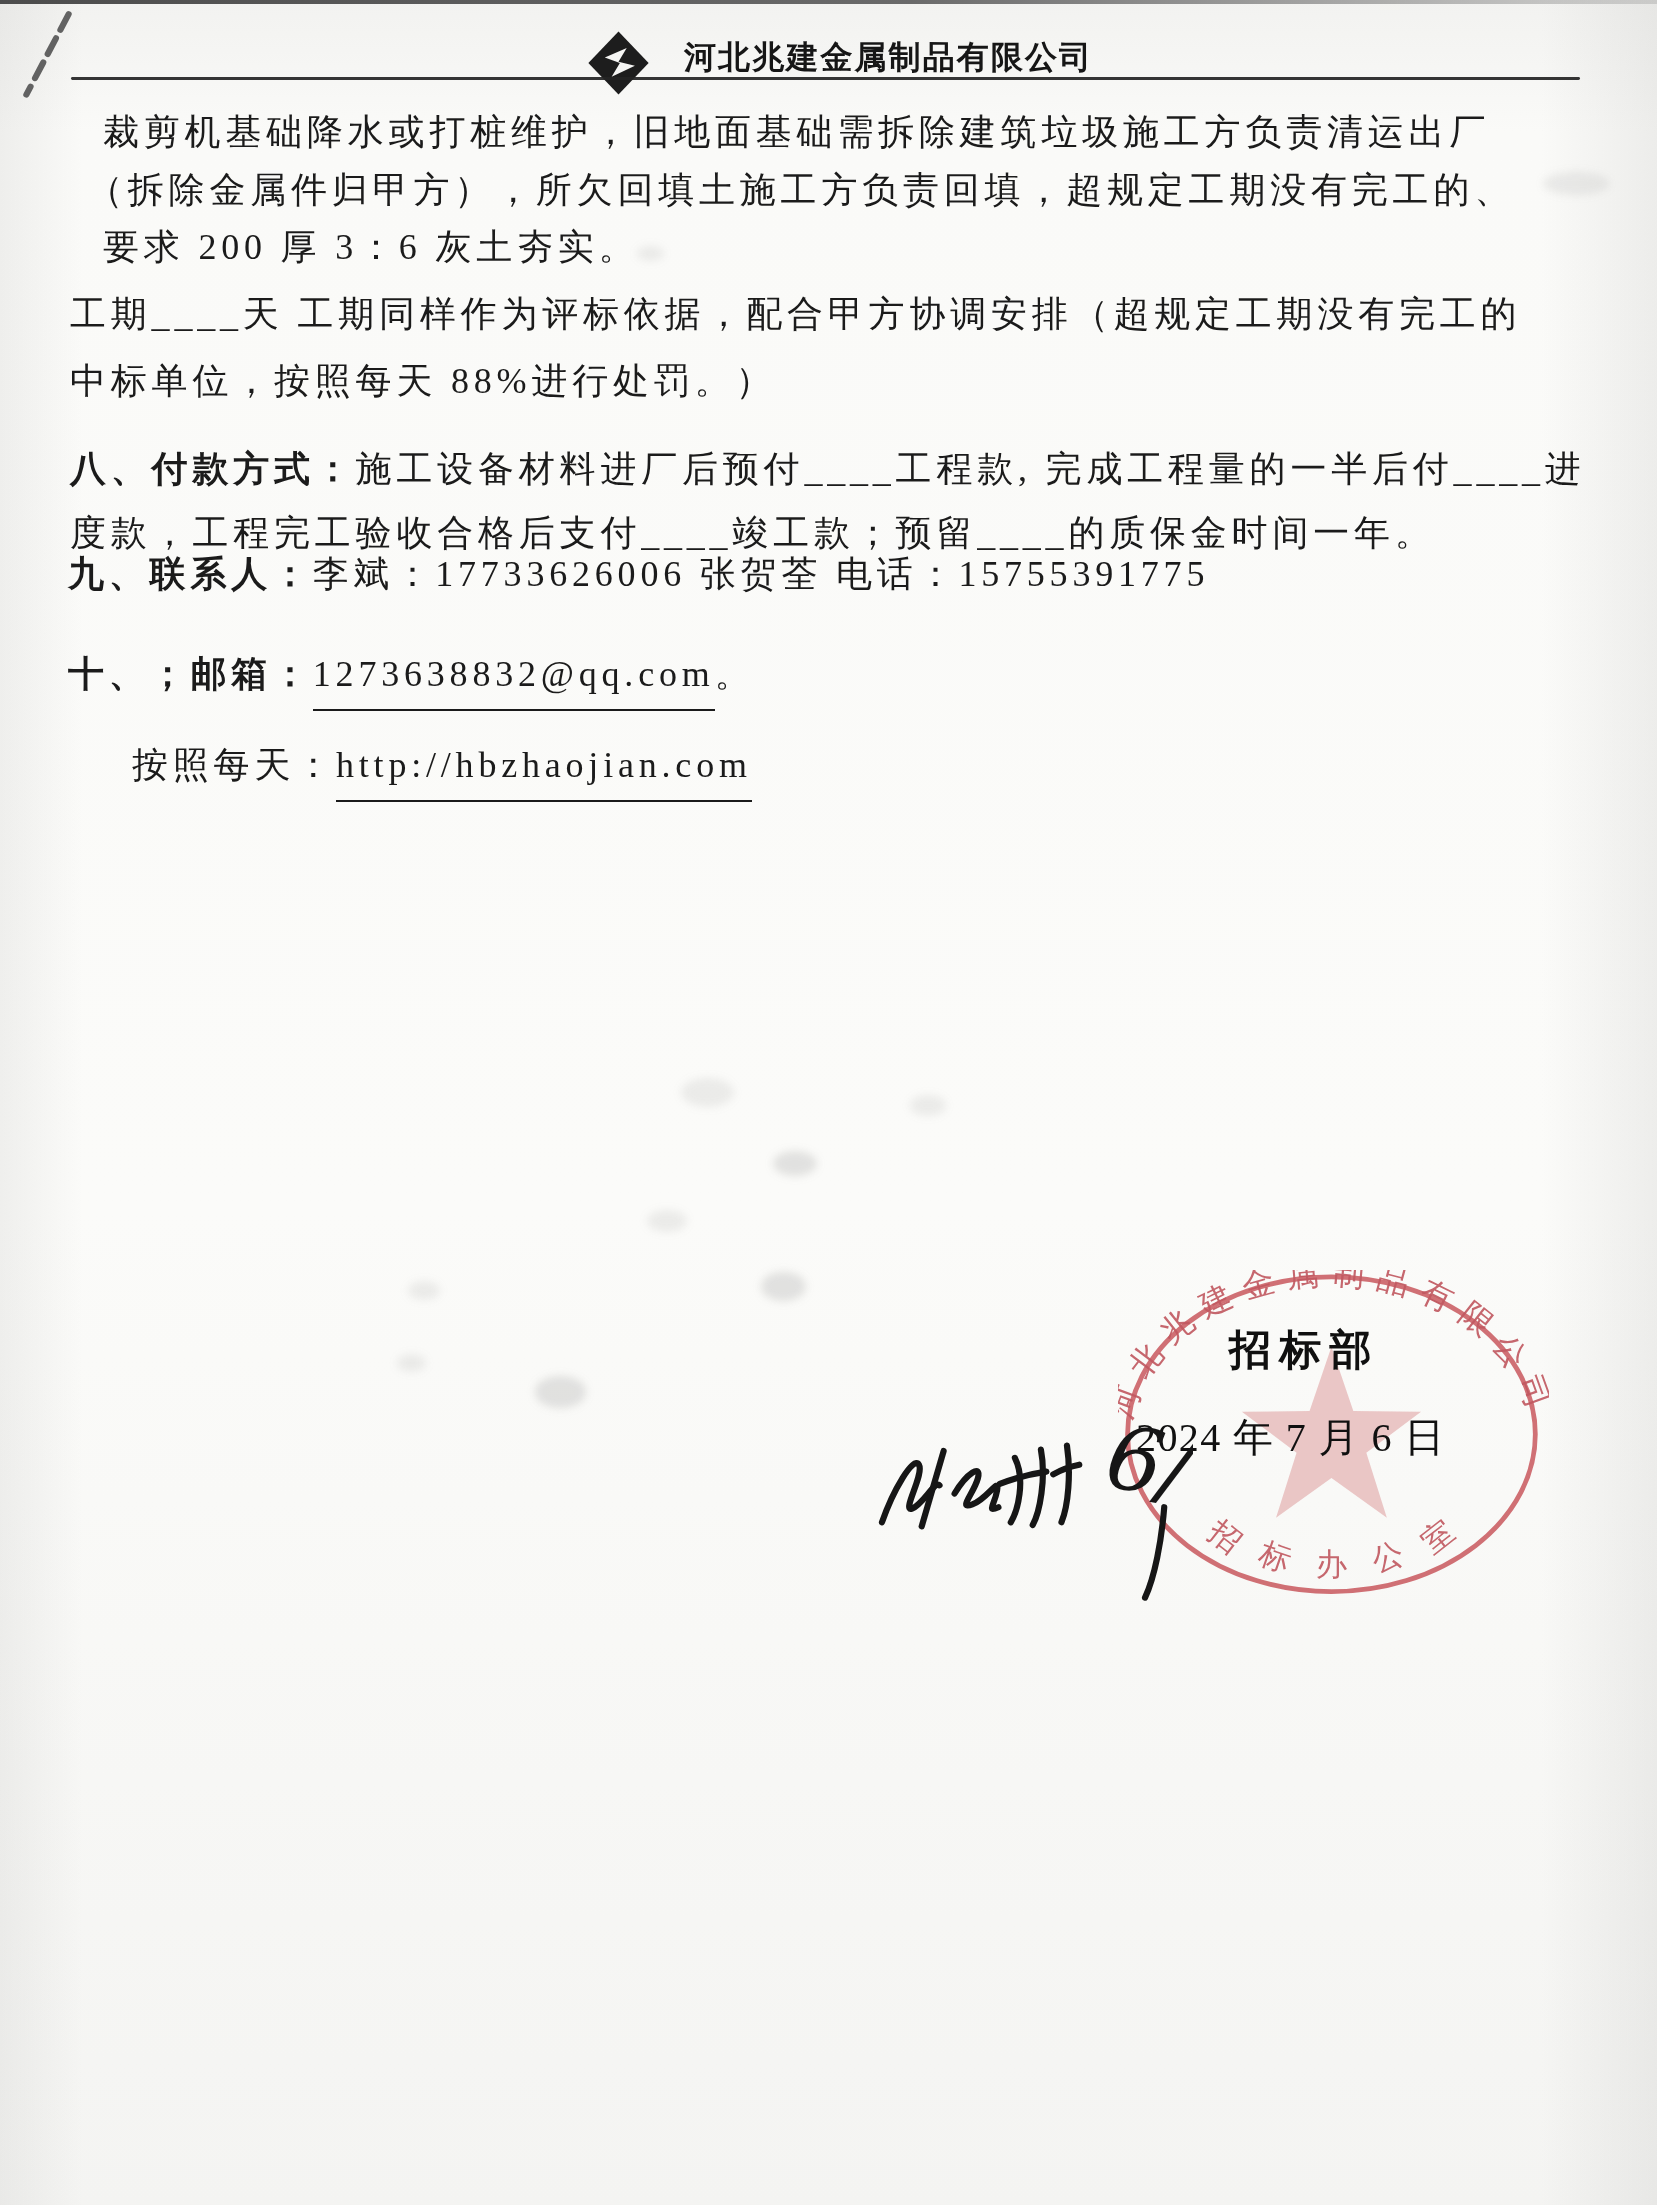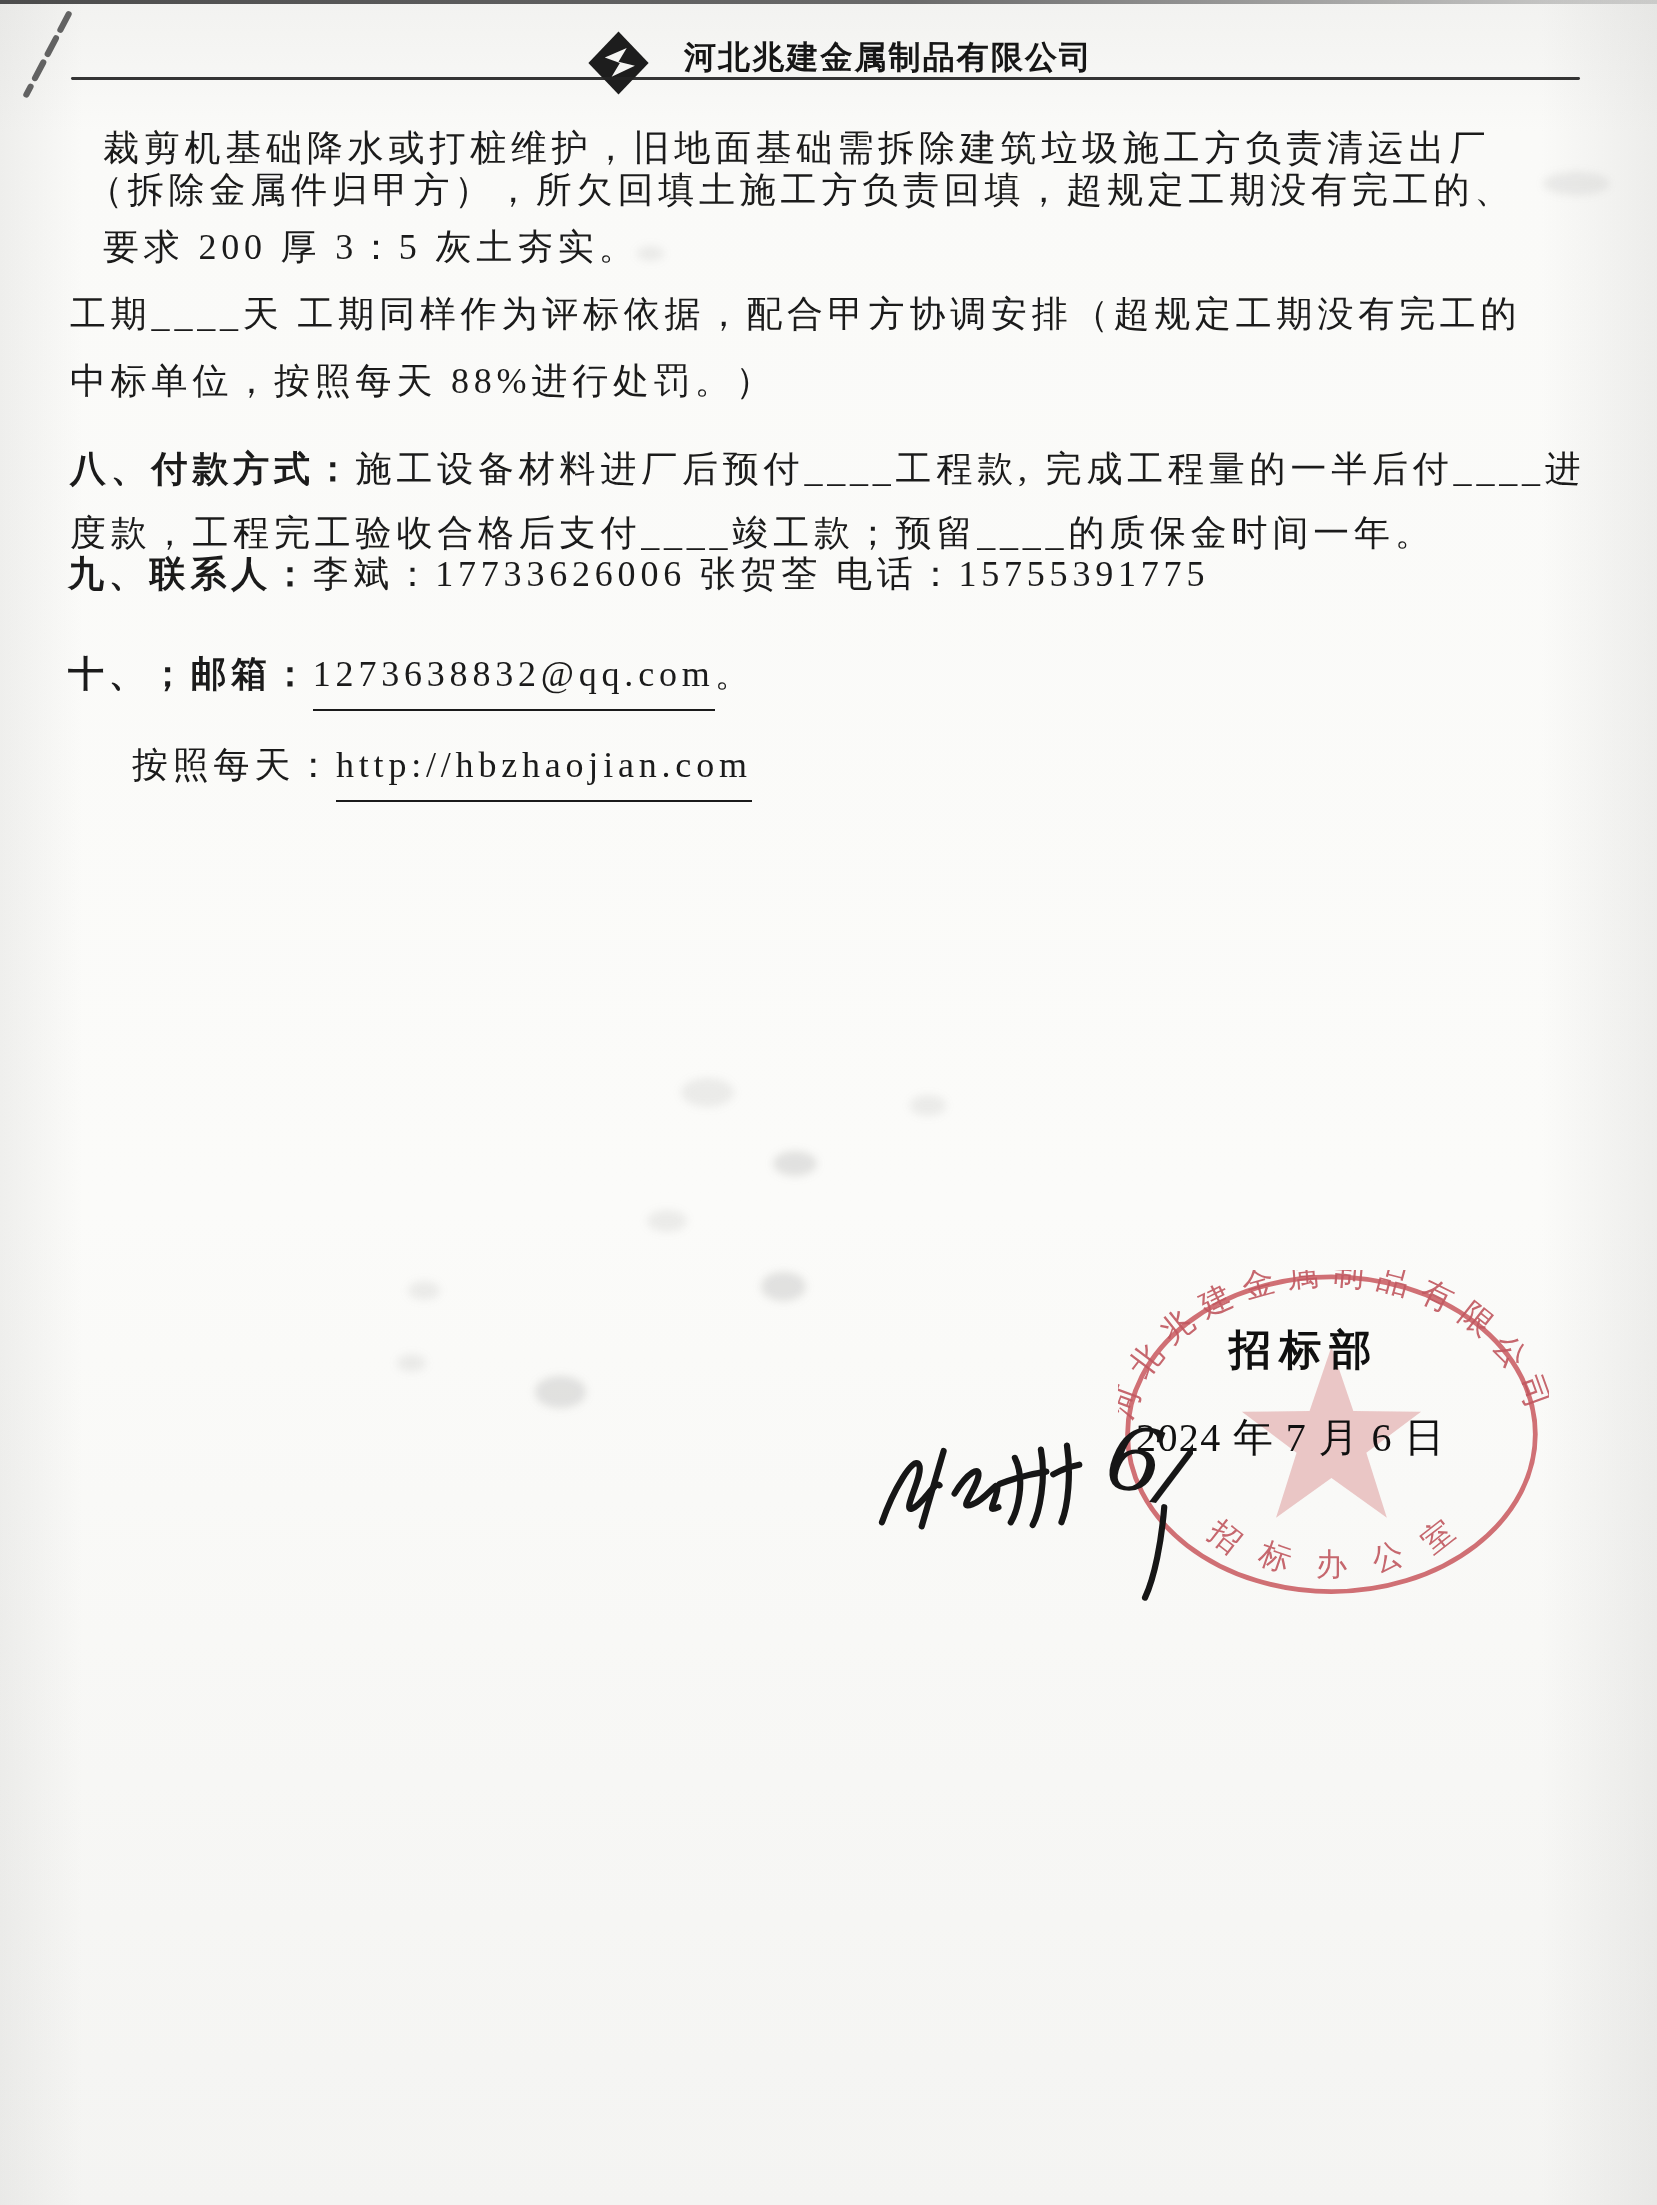--- a/index.html
+++ b/index.html
@@ -65,23 +65,23 @@
 
   <div class="header">
     <svg class="logo" width="63" height="66" viewBox="0 0 92 96">
       <polygon points="46,2 90,48 46,94 2,48" fill="#1d1d1d"></polygon>
       <path d="M26,40 L58,26 L46,46 L70,52 L36,68 L48,48 Z" fill="#f5f5f3"></path>
     </svg>
     <div class="company">河北兆建金属制品有限公司</div>
     <div class="header-rule"></div>
   </div>
 
-  <div class="line" style="left:103px;top:108px;margin-top:16px;">裁剪机基础降水或打桩维护，旧地面基础需拆除建筑垃圾施工方负责清运出厂</div>
+  <div class="line" style="left:103px;top:108px;">裁剪机基础降水或打桩维护，旧地面基础需拆除建筑垃圾施工方负责清运出厂</div>
   <div class="line" style="left:87px;top:166px;">（拆除金属件归甲方），所欠回填土施工方负责回填，超规定工期没有完工的、</div>
-  <div class="line" style="left:103px;top:223px;">要求 200 厚 3：5 灰土夯实。</div>
+  <div class="line" style="left:103px;top:223px;">要求 200 厚 3：6 灰土夯实。</div>
 
   <div class="line" style="left:70px;top:290px;">工期____天  工期同样作为评标依据，配合甲方协调安排（超规定工期没有完工的</div>
   <div class="line" style="left:70px;top:357px;">中标单位，按照每天 88%进行处罚。）</div>
 
   <div class="line" style="left:70px;top:445px;"><span class="b">八、付款方式：</span><span>施工设备材料进厂后预付____工程款, 完成工程量的一半后付____进</span></div>
   <div class="line" style="left:70px;top:509px;">度款，工程完工验收合格后支付____竣工款；预留____的质保金时间一年。</div>
 
   <div class="line" style="left:68px;top:550px;"><span class="b">九、联系人：</span><span>李斌：17733626006  张贺荃  电话：15755391775</span></div>
 
   <div class="line" style="left:68px;top:650px;"><span class="b">十、；邮箱：</span><span class="u">1273638832@qq.com</span><span>。</span></div>

